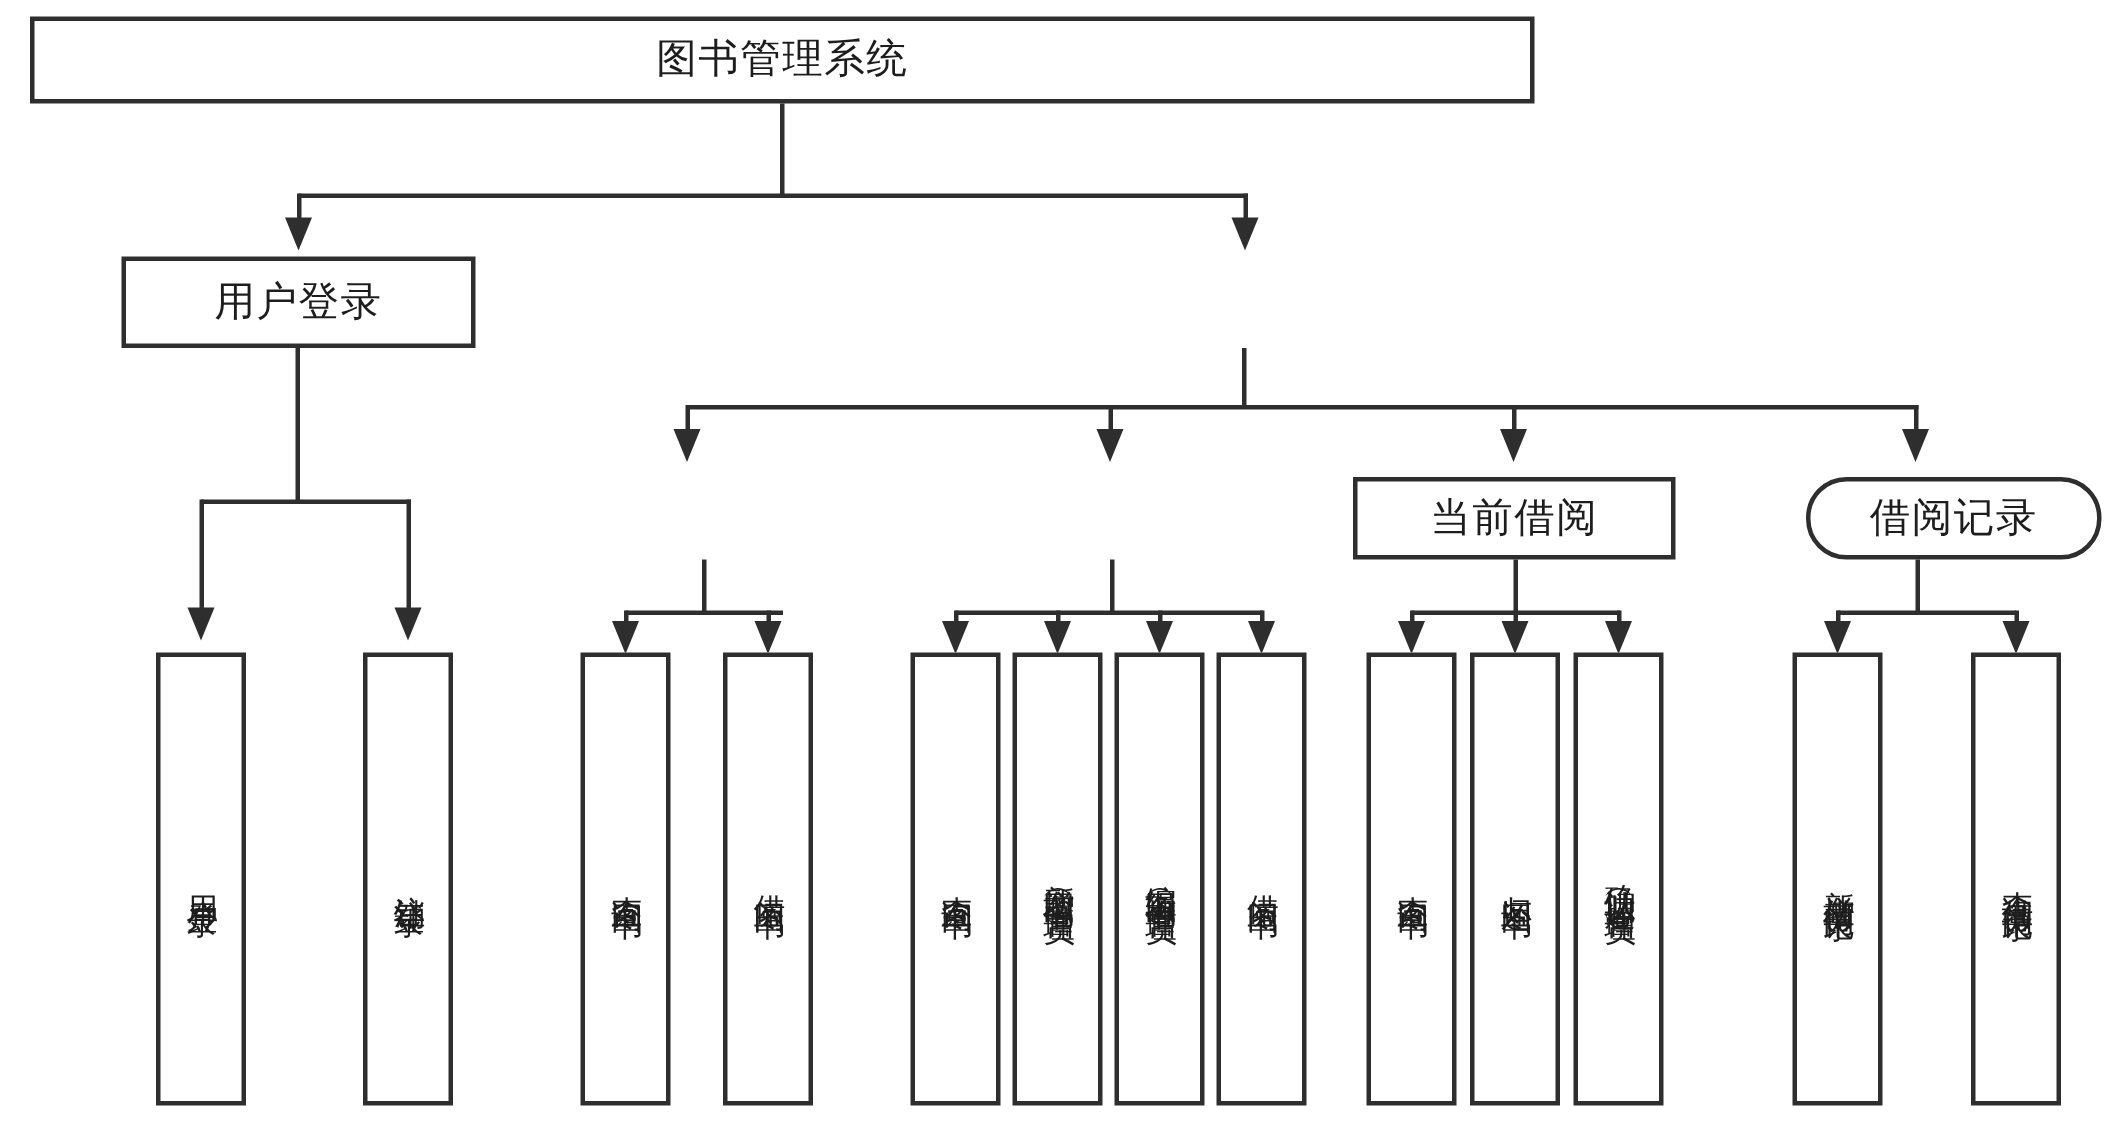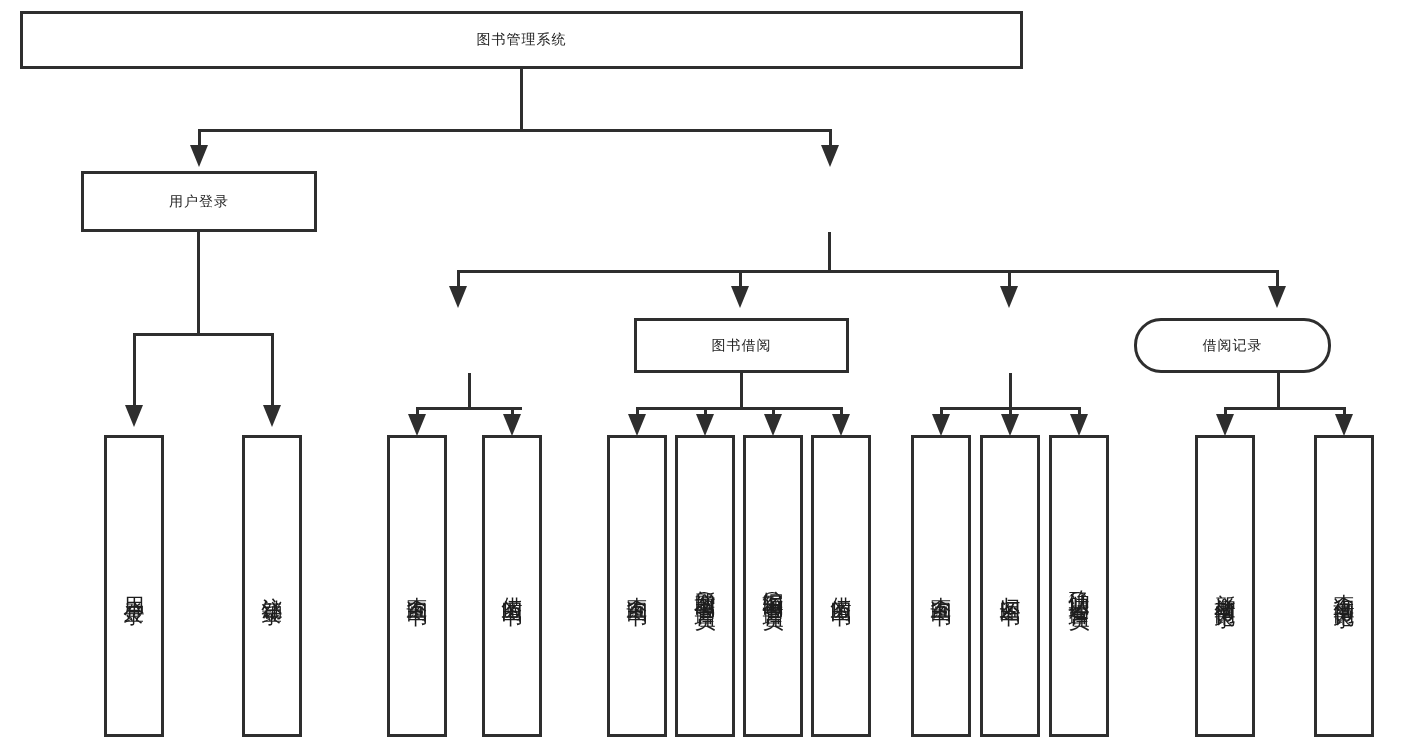--- a/index.html
+++ b/index.html
@@ -23,21 +23,21 @@
     position: absolute;
     box-sizing: border-box;
     background: #ffffff;
     border: 3px solid #2e2e2e;
     display: flex;
     align-items: center;
     justify-content: center;
     color: #1d1d1d;
   }
   .node.horiz {
-    font-size: 14px;
+    font-size: 27px;
     letter-spacing: 1px;
     line-height: 1.1;
   }
   .node.vert {
     writing-mode: vertical-rl;
     text-orientation: upright;
     font-size: 21px;
     line-height: 1.05;
     letter-spacing: 3px;
     padding: 6px 0;
@@ -112,24 +112,24 @@
 
   <div class="seg vseg" style="left:739px; top:270px; height:22px;"></div>
   <div class="arrow" style="left:731px; top:286px;"></div>
 
   <div class="seg vseg" style="left:1008px; top:270px; height:22px;"></div>
   <div class="arrow" style="left:1000px; top:286px;"></div>
 
   <div class="seg vseg" style="left:1276px; top:270px; height:22px;"></div>
   <div class="arrow" style="left:1268px; top:286px;"></div>
 
-  <div class="node horiz" style="left:634px; top:318px; width:215px; height:55px;">
-    <span>图书借阅</span>
-  </div>
-  <div class="node horiz" style="left:1134px; top:318px; width:197px; height:55px;border-radius:27px;">
+  <div class="node horiz" style="left:902px; top:318px; width:215px; height:55px;">
+    <span>当前借阅</span>
+  </div>
+  <div class="node horiz" style="left:1204px; top:318px; width:197px; height:55px;border-radius:27px;">
     <span>借阅记录</span>
   </div>
 
   <div class="seg vseg" style="left:468px; top:373px; height:37px;"></div>
   <div class="seg hseg" style="left:417px; top:407px; width:105px;"></div>
   <div class="seg vseg" style="left:416px; top:407px; height:14px;"></div>
   <div class="arrow" style="left:408px; top:414px;"></div>
   <div class="seg vseg" style="left:511px; top:407px; height:14px;"></div>
   <div class="arrow" style="left:503px; top:414px;"></div>
 

